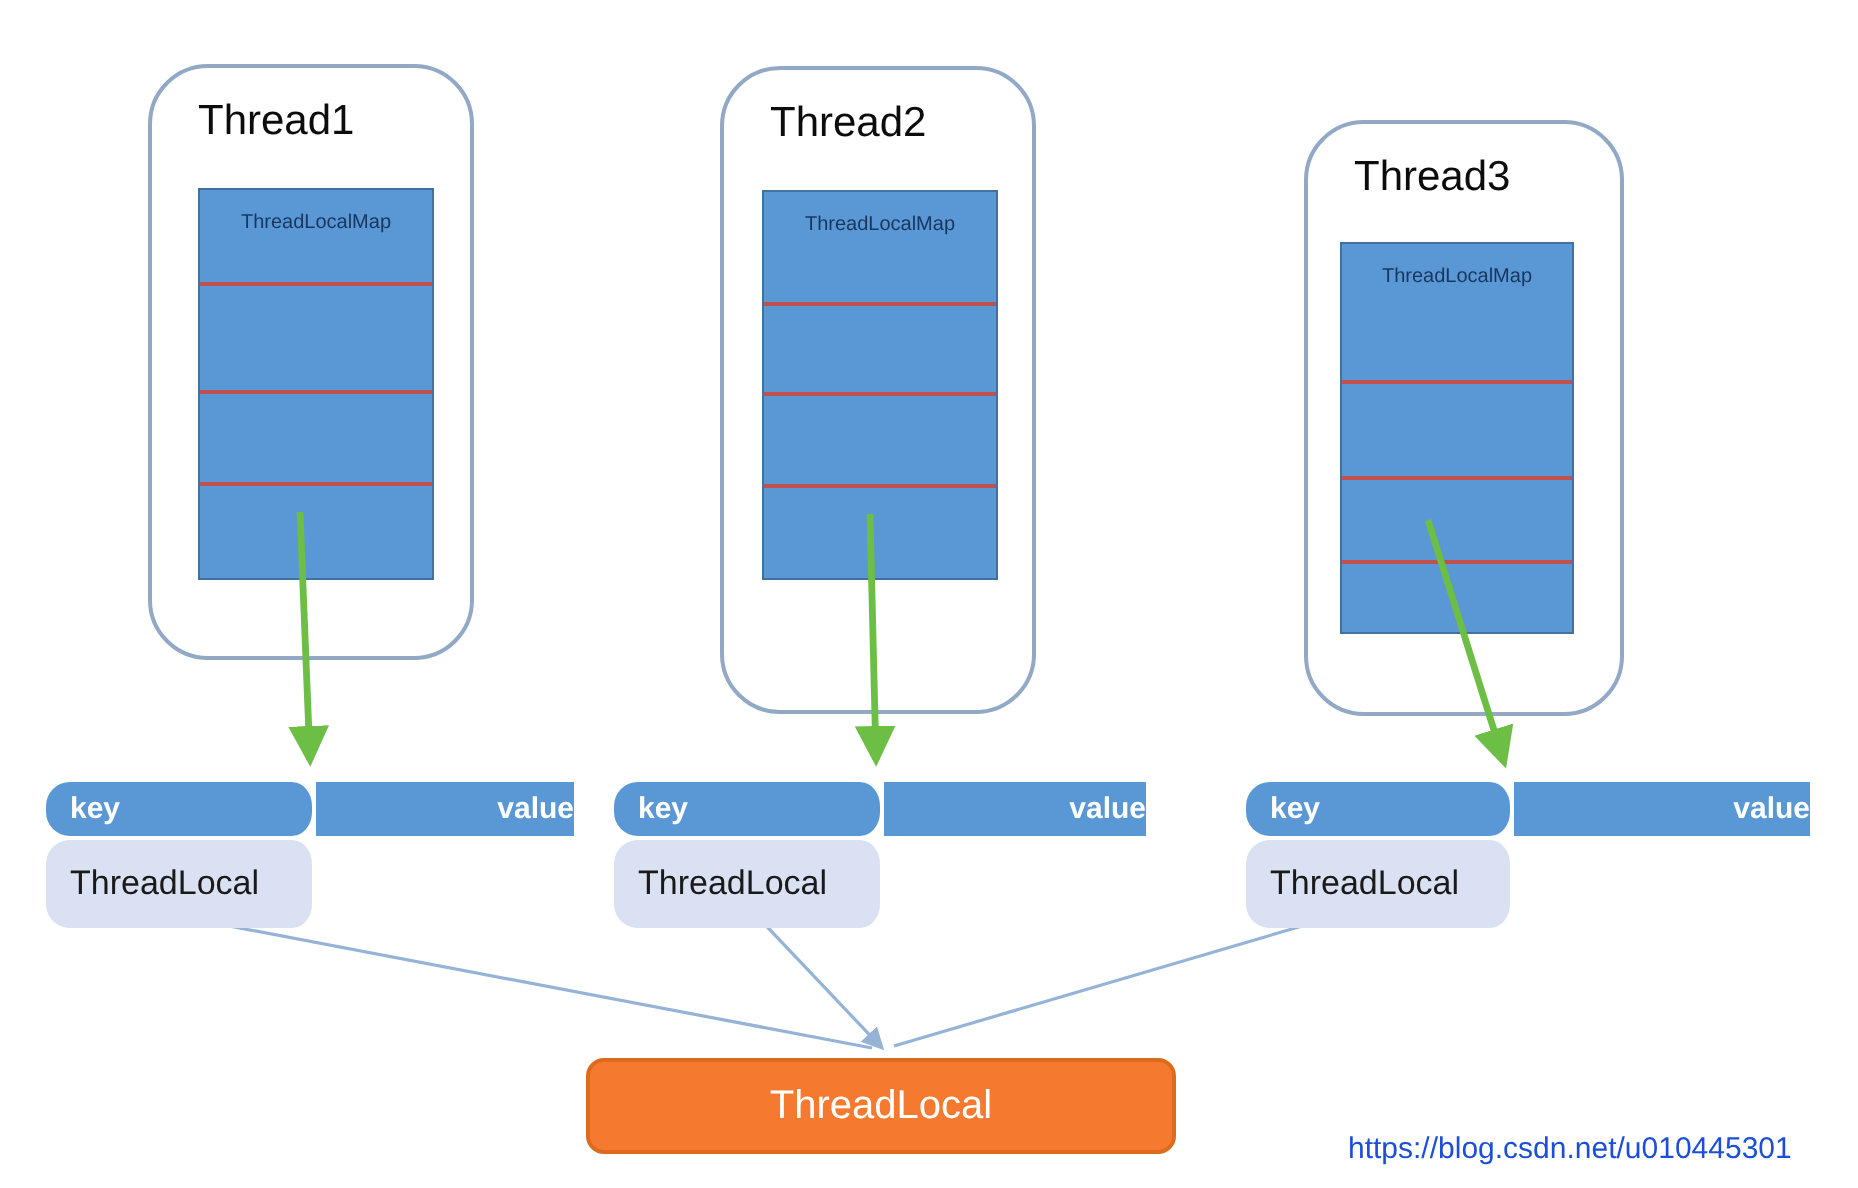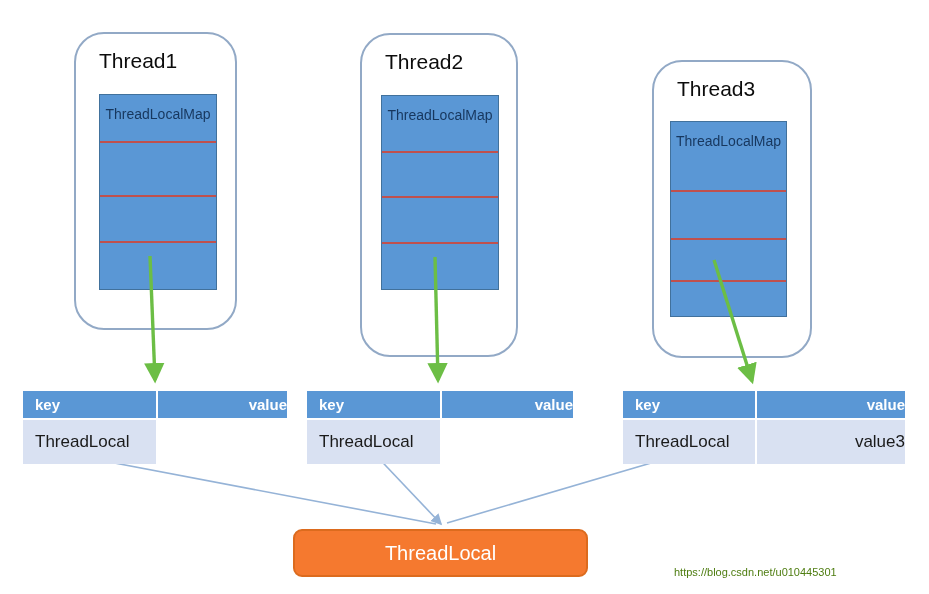--- a/index.html
+++ b/index.html
@@ -15,49 +15,49 @@
   .thread-title {
     position:absolute; left:23px; top:15px; font-size:21px; color:#0c0c0c;
     white-space:nowrap;
   }
   .map-box {
     position:absolute; background:#5a97d5; border:1px solid #41719c;
     box-sizing:border-box;
   }
   .map-label {
     position:absolute; left:0; right:0; top:11px; text-align:center;
-    font-size:14px; color:#17375e; white-space:nowrap;
+    font-size:10px; color:#17375e; white-space:nowrap;
   }
   .slot-line { position:absolute; left:0; right:0; height:2px; background:#c0504d; }
   
   .kv-table { position:absolute; }
   .kv-row { display:flex; }
   .kv-head { margin-bottom:2px; }
   .kv-cell { box-sizing:border-box; padding-left:12px; overflow:hidden; white-space:nowrap; }
   .kv-head .kv-cell {
     background:#5a97d5; color:#ffffff; font-weight:bold; font-size:15px;
     height:27px; line-height:27px;
   }
   .kv-body .kv-cell {
     background:#d9e1f2; color:#1a1a1a; font-size:17px;
     height:44px; line-height:44px;
   }
-  .kv-cell.key { border-right:2px solid #ffffff; }
+  .kv-cell.key { border-right:2px solid #ffffff;border-radius:12px; }
   .kv-cell.val { flex:1;text-align:right; }
   
   .overlay { position:absolute; left:0; top:0; pointer-events:none; }
   
   .shared-box {
     position:absolute; left:293px; top:529px; width:295px; height:48px;
     background:#f5792f; border:2px solid #dc6b1e; border-radius:9px;
     color:#ffffff; font-size:20px; text-align:center; line-height:44px;
     box-sizing:border-box;
   }
   .watermark {
-    position:absolute; left:674px; top:566px; font-size:11px; color:#4d7c0f;
+    position:absolute; left:674px; top:566px; font-size:15px; color:#1d4ed8;
     white-space:nowrap;
   }
 </style>
 </head>
 <body>
 
 <div class="stage">
 
   <div class="thread" style="left:74px;top:32px;width:163px;height:298px;">
     <div class="thread-title">Thread1</div>
@@ -126,21 +126,20 @@
     </div>
   </div>
 
   <div class="kv-table" style="left:623px;top:391px;width:282px;">
     <div class="kv-row kv-head">
       <div class="kv-cell key" style="width:134px;">key</div>
       <div class="kv-cell val">value</div>
     </div>
     <div class="kv-row kv-body">
       <div class="kv-cell key" style="width:134px;">ThreadLocal</div>
-      <div class="kv-cell val">value3</div>
     </div>
   </div>
 
   <div class="shared-box">ThreadLocal</div>
 
   <div class="watermark">https://blog.csdn.net/u010445301</div>
 
 </div>
 
 </body></html>

